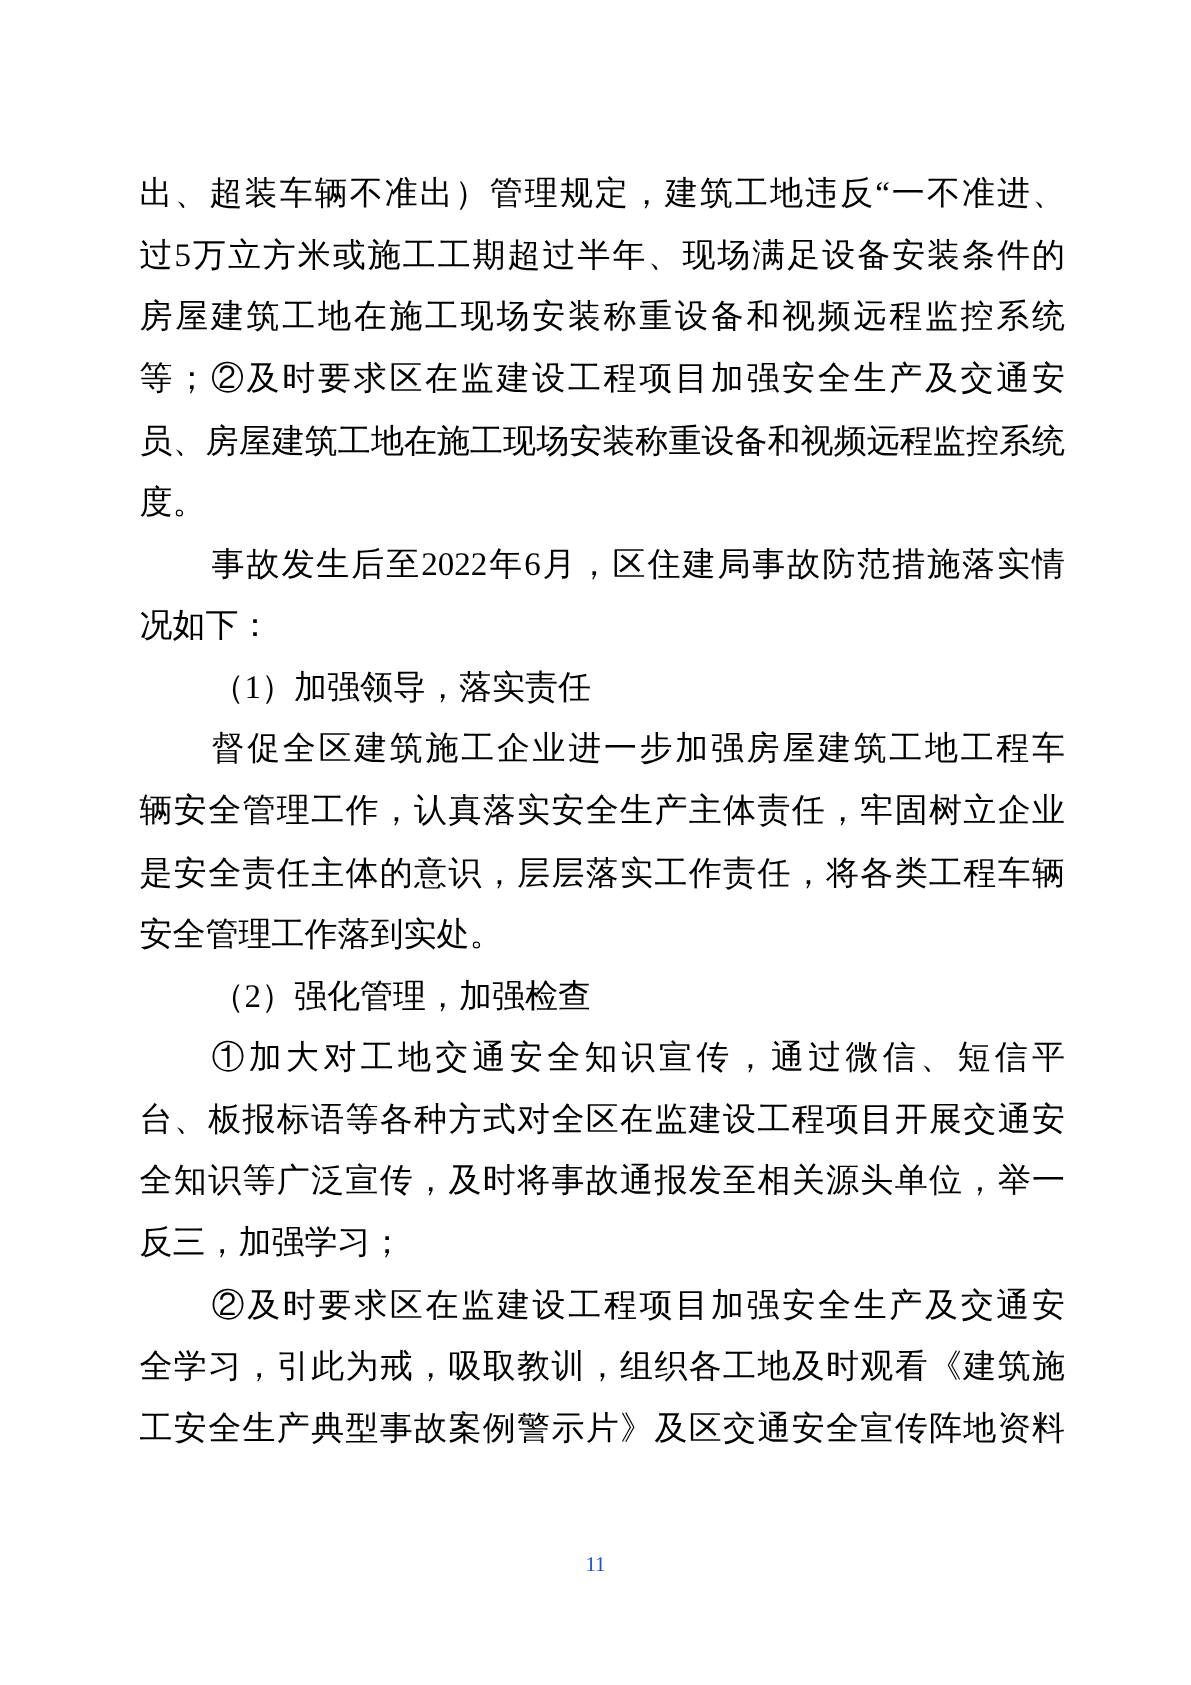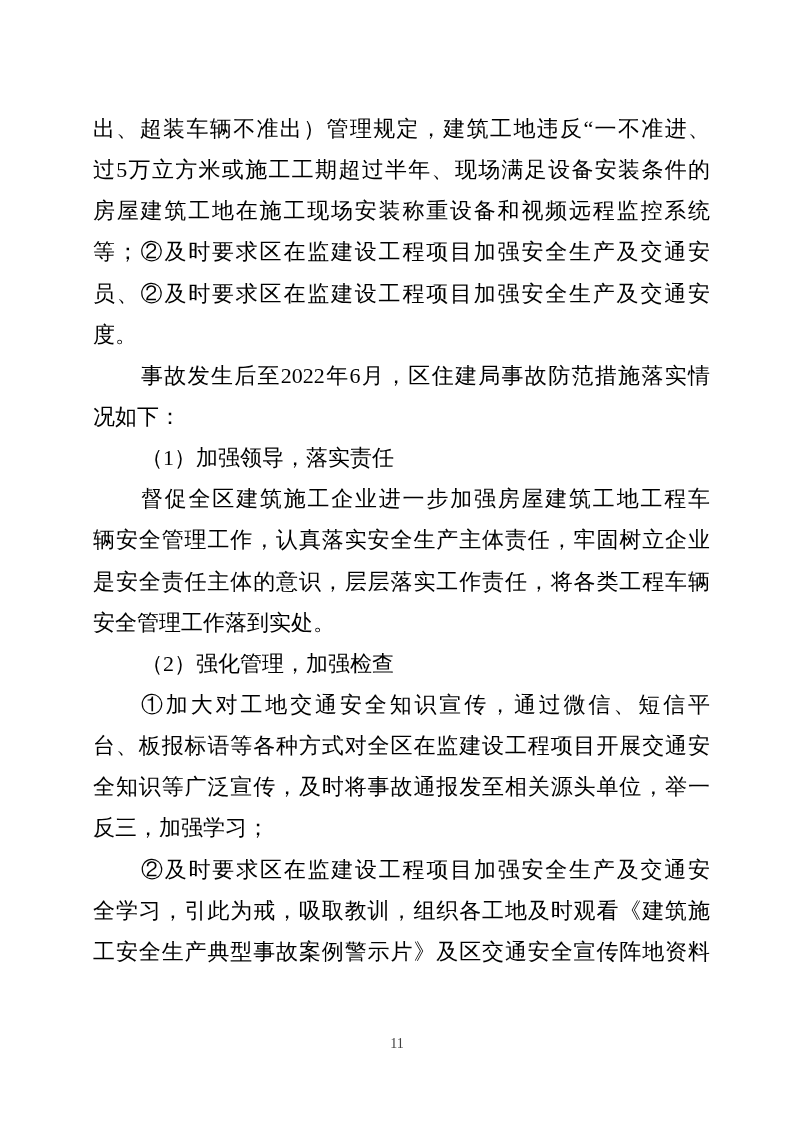--- a/index.html
+++ b/index.html
@@ -42,33 +42,33 @@
   }
   .page-number {
     position: absolute;
     top: 1036px;
     left: 0;
     width: 100%;
     text-align: center;
     font-size: 14px;
     line-height: 16px;
     font-family: "Liberation Serif", serif;
-    color: #404040;
+    color: #1d4ed8;
   }
 </style>
 </head>
 <body>
 
 <div class="page">
   <div class="content" id="doc-body">
       <div class="line">出、超装车辆不准出）管理规定，建筑工地违反“一不准进、</div>
       <div class="line">过5万立方米或施工工期超过半年、现场满足设备安装条件的</div>
       <div class="line">房屋建筑工地在施工现场安装称重设备和视频远程监控系统</div>
       <div class="line">等；②及时要求区在监建设工程项目加强安全生产及交通安</div>
-      <div class="line">员、②及时要求区在监建设工程项目加强安全生产及交通安</div>
+      <div class="line">员、房屋建筑工地在施工现场安装称重设备和视频远程监控系统</div>
       <div class="line para-end">度。</div>
       <div class="line indent">事故发生后至2022年6月，区住建局事故防范措施落实情</div>
       <div class="line para-end">况如下：</div>
       <div class="line indent para-end">（1）加强领导，落实责任</div>
       <div class="line indent">督促全区建筑施工企业进一步加强房屋建筑工地工程车</div>
       <div class="line">辆安全管理工作，认真落实安全生产主体责任，牢固树立企业</div>
       <div class="line">是安全责任主体的意识，层层落实工作责任，将各类工程车辆</div>
       <div class="line para-end">安全管理工作落到实处。</div>
       <div class="line indent para-end">（2）强化管理，加强检查</div>
       <div class="line indent">①加大对工地交通安全知识宣传，通过微信、短信平</div>

